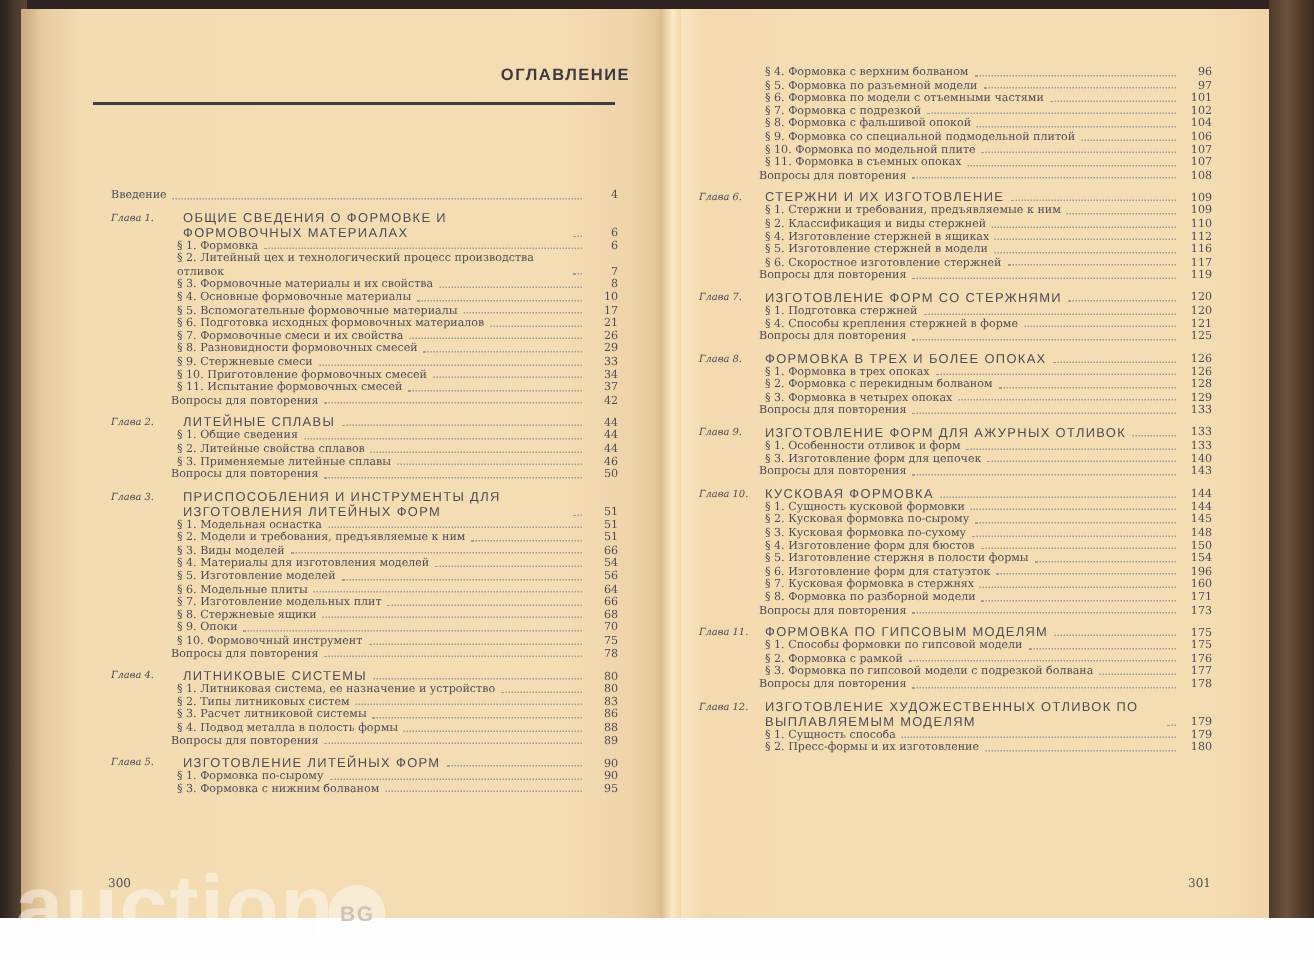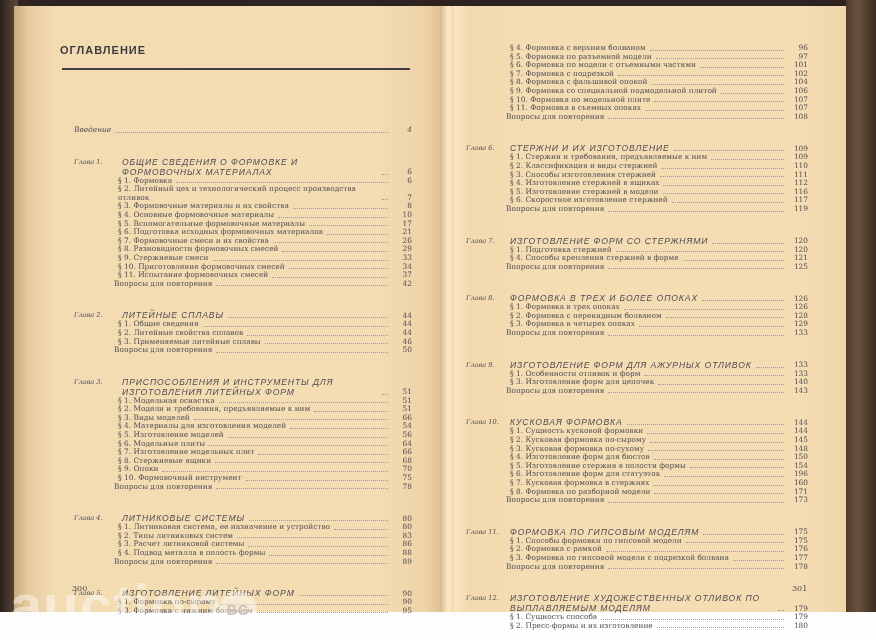--- a/index.html
+++ b/index.html
@@ -35,40 +35,40 @@
   }
   .page-right {
     left:446px; width:400px;
     background:linear-gradient(90deg,#f6e2bb 0,#f9e6c1 8px,#f3d9ae 24px,#f4dcb3 80px,#f4dcb3 360px,#f0d5a9 400px);
   }
   .gutter {
     position:absolute; left:440px; top:6px; width:14px; height:606px;
     background:linear-gradient(90deg,#d7b889,#fbeac7 60%,#f2d7ab);
   }
   .toc-title {
-    position:absolute; left:60px; top:44px; width:360px; text-align:left;
+    position:absolute; left:60px; top:44px; width:360px; text-align:right;
     font-size:11px; font-weight:bold; letter-spacing:1px; color:#3d3a40;
     font-family:"Liberation Sans", sans-serif;
   }
   .toc-rule {
     position:absolute; left:62px; top:68px; width:348px; height:2px; background:#3f3d42;
   }
   .toc { position:absolute; font-size:7.4px; line-height:8.6px; color:#4e4c55; }
   .toc-left { left:74px; top:126px; width:338px; }
   .toc-right { left:506px; top:44px; width:302px; }
   .row { display:flex; align-items:flex-end; white-space:nowrap; }
   .row .txt { flex:0 1 auto; white-space:normal; }
   .row .dots { flex:1 1 auto; border-bottom:1px dotted #a09a9a; margin:0 4px 2px 4px; min-width:6px; }
   .row .pg { flex:0 0 auto; width:20px; text-align:right; }
-  .chapter { margin-top:22px; }
+  .chapter { margin-top:5px; }
   .chapter .lbl { font-style:italic; font-size:6.6px; width:48px; flex:0 0 48px; align-self:flex-start; padding-top:1px; }
-  .chapter .ctitle { font-size:8.6px; letter-spacing:0.9px; line-height:10px; font-family:"Liberation Sans", sans-serif; text-transform:uppercase;font-style:italic; }
+  .chapter .ctitle { font-size:8.6px; letter-spacing:0.9px; line-height:10px; font-family:"Liberation Sans", sans-serif; text-transform:uppercase; }
   .sec { padding-left:44px; }
   .sec.q { padding-left:40px; }
-  .intro { margin-bottom:2px;font-style:italic; }
+  .intro { margin-bottom:2px; }
   .toc-right .sec { padding-left:4px; }
   .toc-right .sec.q { padding-left:0; }
   .toc-right .chapter { margin-left:-40px; }
   .toc-right .chapter .lbl { width:44px; flex:0 0 44px; }
   .page-num {
     position:absolute; font-size:8px; color:#4e4c55;
   }
   .pn-left { left:72px; top:584px; }
   .pn-right { left:792px; top:584px; }
   .watermark {
@@ -360,25 +360,20 @@
         <span class="txt">§ 1. Стержни и требования, предъявляемые к ним</span>
         <span class="dots"></span>
         <span class="pg">109</span>
       </div>
       <div class="row sec">
         <span class="txt">§ 2. Классификация и виды стержней</span>
         <span class="dots"></span>
         <span class="pg">110</span>
       </div>
       <div class="row sec">
-        <span class="txt">§ 3. Способы изготовления стержней</span>
-        <span class="dots"></span>
-        <span class="pg">111</span>
-      </div>
-      <div class="row sec">
         <span class="txt">§ 4. Изготовление стержней в ящиках</span>
         <span class="dots"></span>
         <span class="pg">112</span>
       </div>
       <div class="row sec">
         <span class="txt">§ 5. Изготовление стержней в модели</span>
         <span class="dots"></span>
         <span class="pg">116</span>
       </div>
       <div class="row sec">

